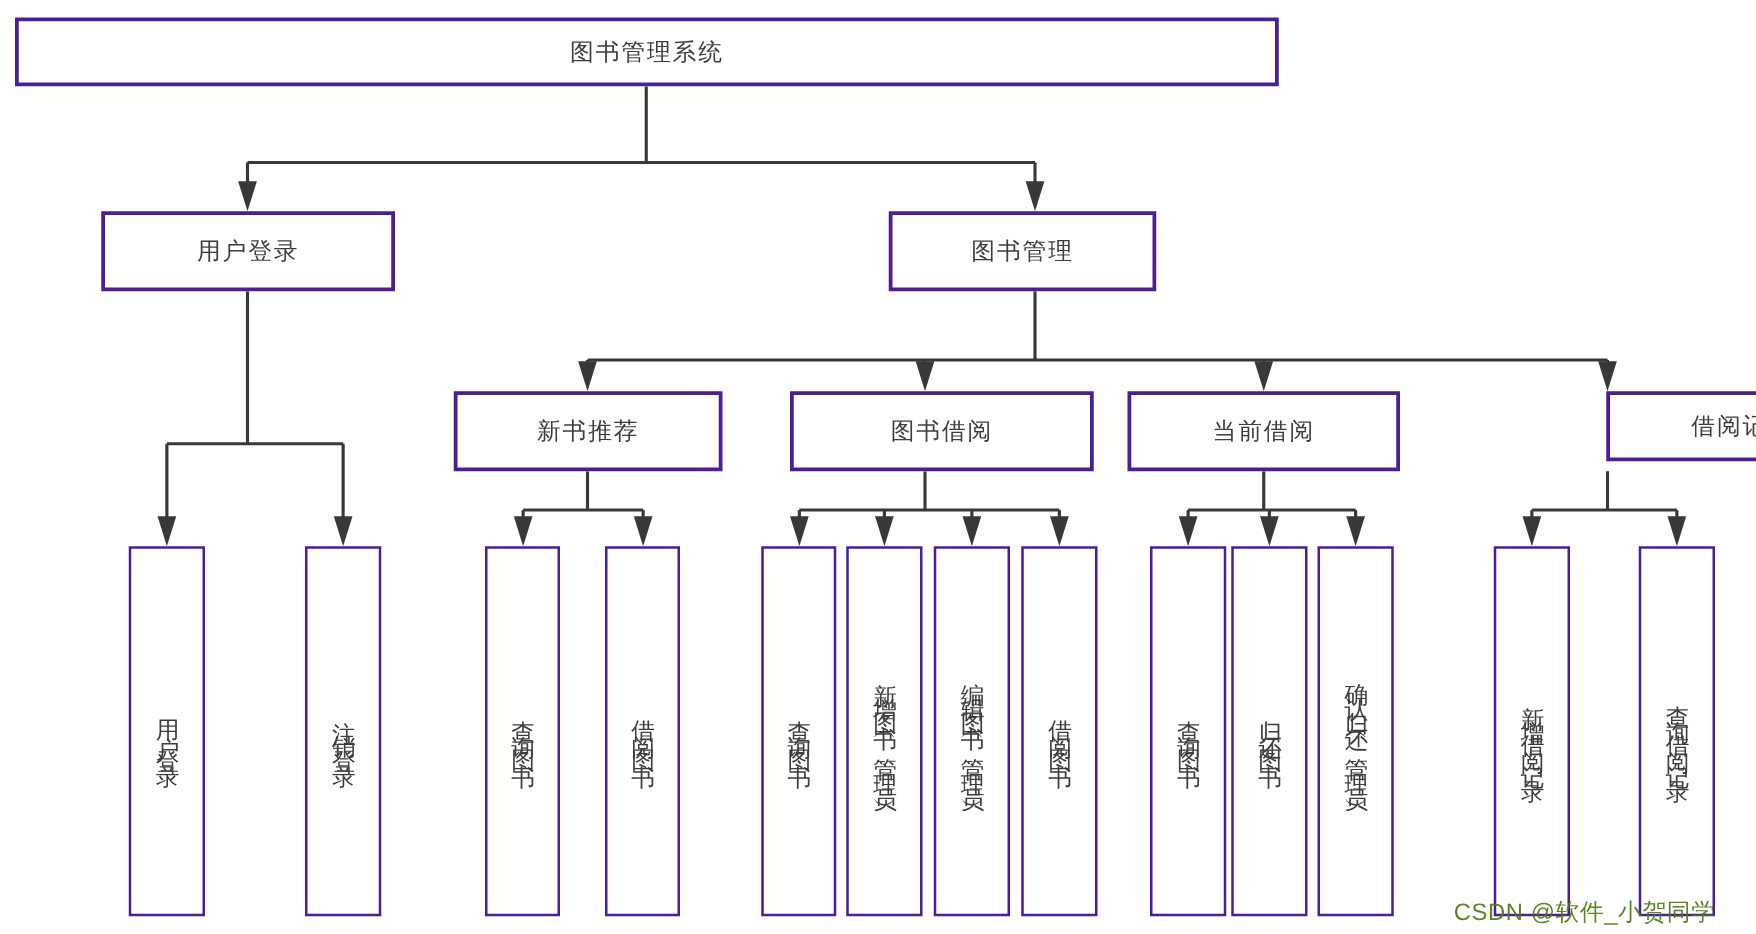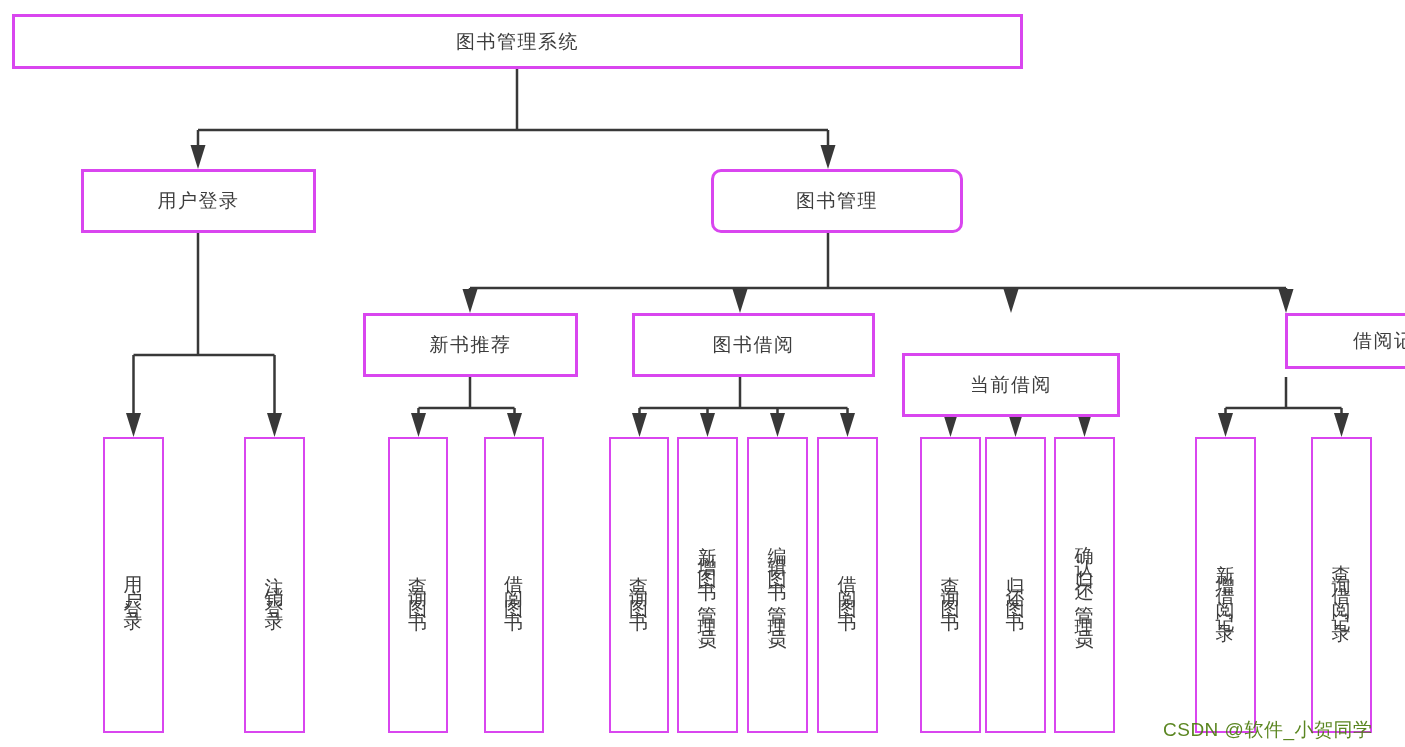--- a/index.html
+++ b/index.html
@@ -3,21 +3,21 @@
 <meta charset="utf-8">
 <style>
   html,body{margin:0;padding:0;background:#fff;}
   .canvas{
     position:relative;width:1405px;height:747px;background:#ffffff;overflow:hidden;
     font-family:"Liberation Sans","DejaVu Sans",sans-serif;
   }
   .connectors{position:absolute;left:0;top:0;z-index:1;}
   .node{
     position:absolute;box-sizing:border-box;background:#ffffff;
-    border:3px solid #d946ef;display:flex;align-items:center;justify-content:center;
+    border:3px solid #4c1d95;display:flex;align-items:center;justify-content:center;
     font-size:19px;color:#3d3d3d;letter-spacing:1.5px;z-index:2;white-space:nowrap;
   }
   .leaf{
     border-width:2.5px;
     writing-mode:vertical-rl;text-orientation:mixed;
     letter-spacing:12px;line-height:1;white-space:normal;
   }
   .watermark{
     position:absolute;left:1163px;top:717px;z-index:6;
     font-size:19px;color:#4d7c0f;letter-spacing:0.5px;opacity:0.92;
@@ -64,25 +64,25 @@
       <polygon points="1008,413 1023,413 1015.5,437"></polygon>
       <polygon points="1077,413 1092,413 1084.5,437"></polygon>
       <polygon points="1218,413 1233,413 1225.5,437"></polygon>
       <polygon points="1334,413 1349,413 1341.5,437"></polygon>
     </g>
   </svg>
 
   <div class="node" style="left:12px;top:14px;width:1011px;height:55px;">图书管理系统</div>
 
   <div class="node" style="left:81px;top:169px;width:235px;height:64px;">用户登录</div>
-  <div class="node" style="left:711px;top:169px;width:252px;height:64px;border-radius:10px;">图书管理</div>
+  <div class="node" style="left:711px;top:169px;width:214px;height:64px;">图书管理</div>
 
   <div class="node" style="left:363px;top:313px;width:215px;height:64px;text-align:center;">新书推荐</div>
   <div class="node" style="left:632px;top:313px;width:243px;height:64px;">图书借阅</div>
-  <div class="node" style="left:902px;top:313px;width:218px;height:64px;margin-top:40px;">当前借阅</div>
+  <div class="node" style="left:902px;top:313px;width:218px;height:64px;">当前借阅</div>
   <div class="node" style="left:1237px;top:313px;width:218px;height:56px;margin-left:48px;">借阅记录</div>
 
   <div class="node leaf" style="left:103px;top:437px;width:61px;height:296px;">用户登录</div>
   <div class="node leaf" style="left:244px;top:437px;width:61px;height:296px;">注销登录</div>
 
   <div class="node leaf" style="left:388px;top:437px;width:60px;height:296px;">查询图书</div>
   <div class="node leaf" style="left:484px;top:437px;width:60px;height:296px;">借阅图书</div>
 
   <div class="node leaf" style="left:609px;top:437px;width:60px;height:296px;">查询图书</div>
   <div class="node leaf" style="left:677px;top:437px;width:61px;height:296px;">新增图书（管理员）</div>

